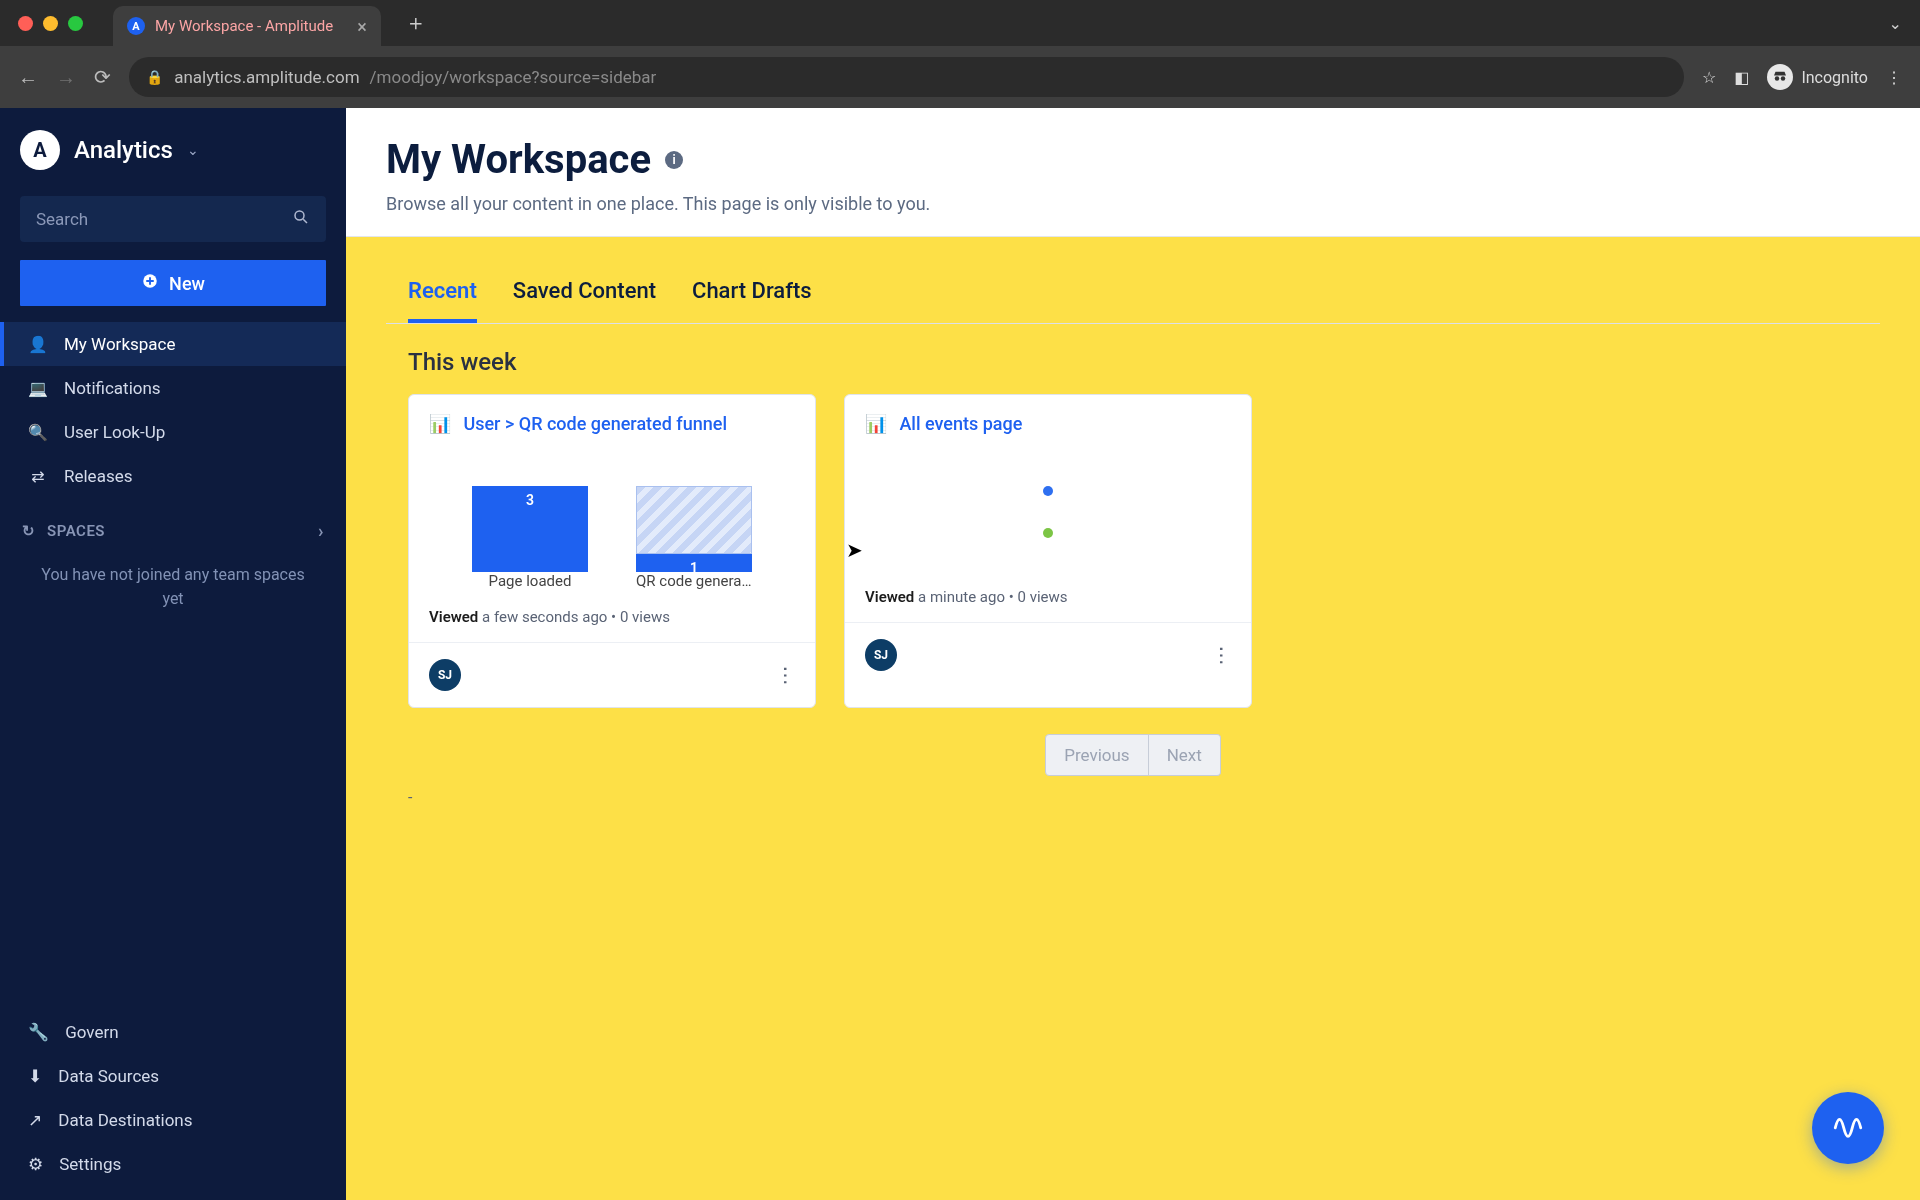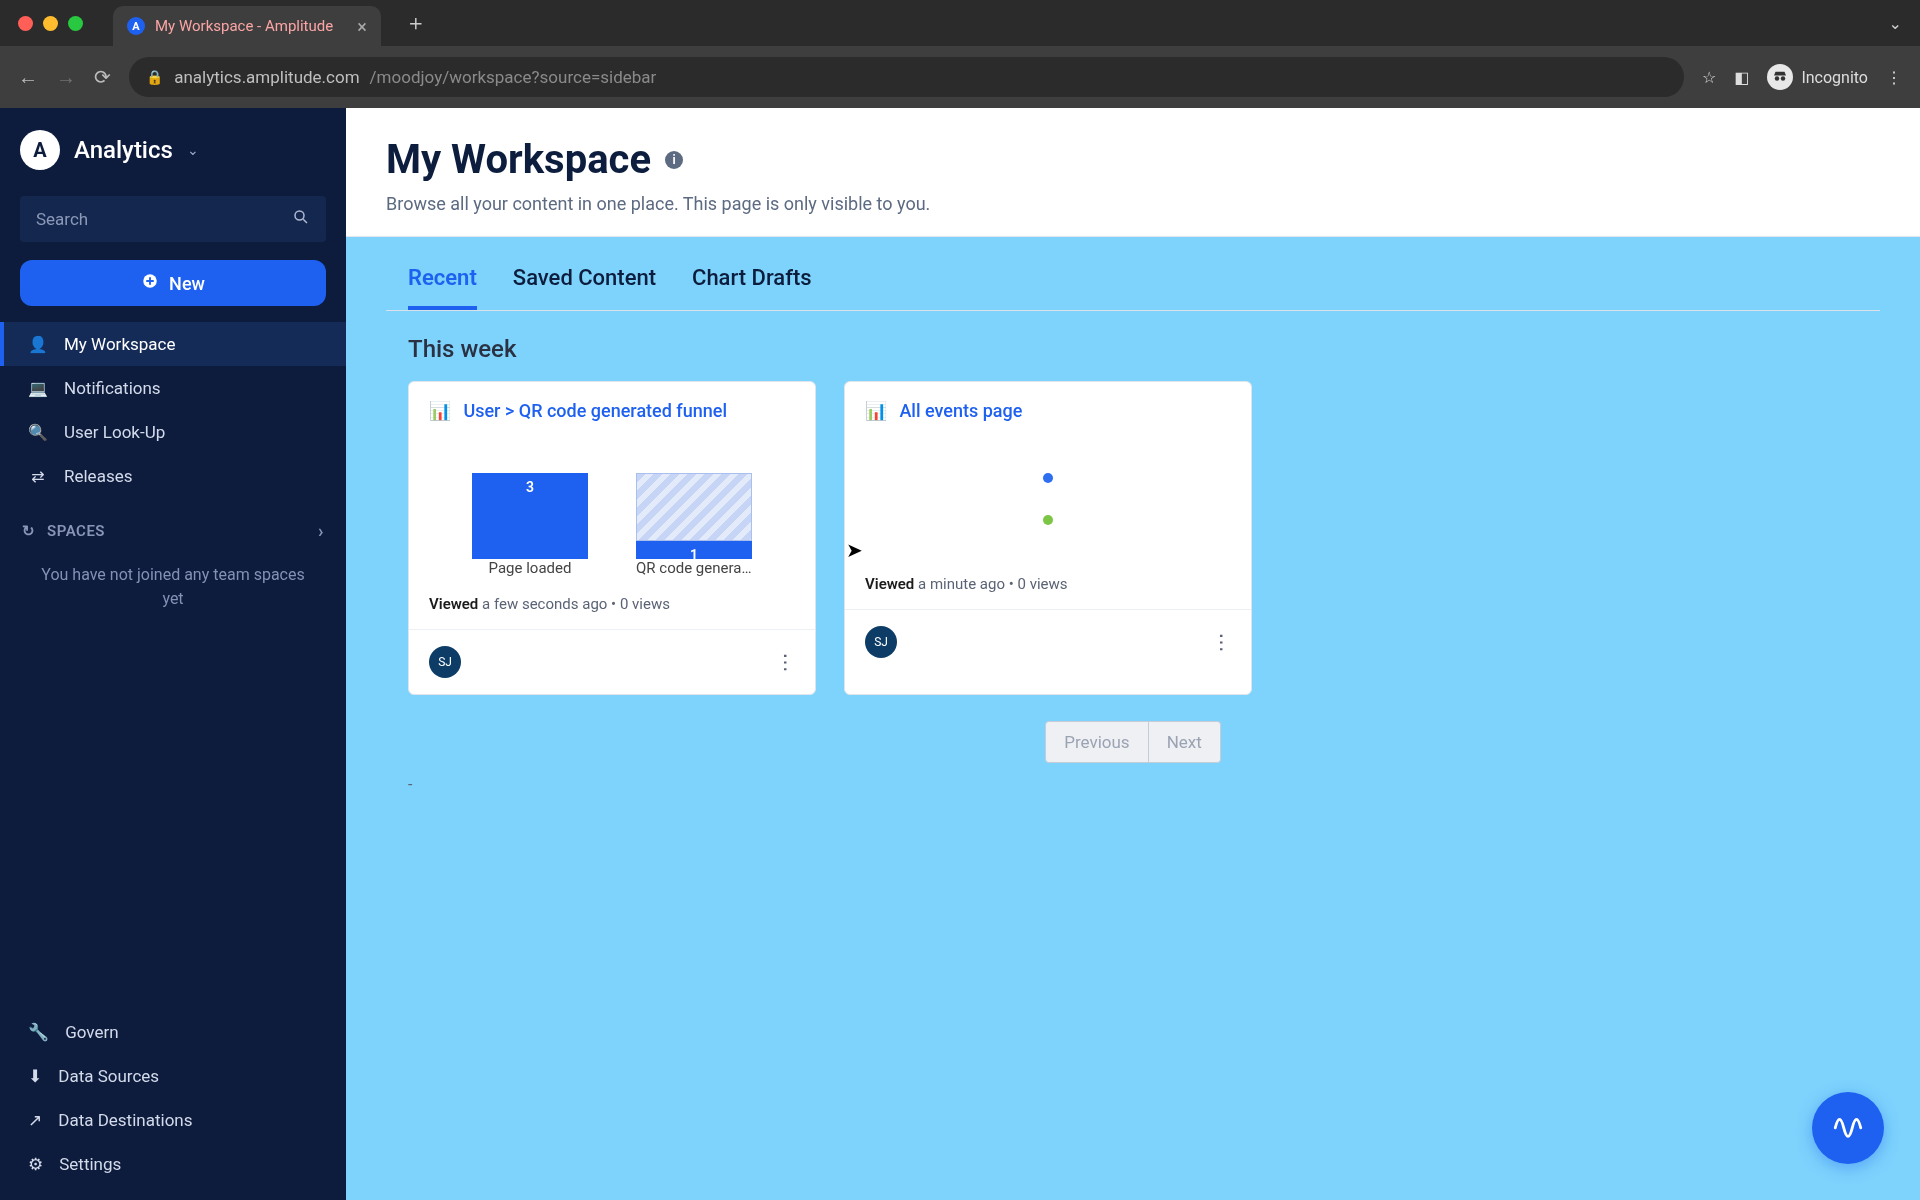--- a/index.html
+++ b/index.html
@@ -31,39 +31,39 @@
 .app { display:flex; height: calc(1200px - 108px); }
 .sidebar { width: 346px; background:#0d1b3d; color:#fff; display:flex; flex-direction:column;}
 .sb-header { display:flex; align-items:center; gap:14px; padding:22px 20px;}
 .sb-logo { width:40px;height:40px;border-radius:50%;background:#fff;display:flex;align-items:center;justify-content:center;color:#0d1b3d;font-weight:bold;font-size:20px;}
 .sb-title { font-size:24px;font-weight:500;}
 .sb-chev { color:#9aa6c4;font-size:14px;}
 .sb-search { margin:4px 20px 14px; background:#14284f; border-radius:4px; padding:12px 16px; display:flex;align-items:center;justify-content:space-between;}
 .sb-search input { background:transparent;border:none;outline:none;color:#fff;font-size:17px;flex:1;}
 .sb-search input::placeholder { color:#8b98b8;}
 .sb-search .sicn { color:#b0b9d1;}
-.sb-new { margin:4px 20px 16px; background:#1e61f0; border-radius:12px; padding:12px; text-align:center; color:#fff; font-size:18px; font-weight:500; cursor:pointer; display:flex;align-items:center;justify-content:center;gap:10px;}
+.sb-new { margin:4px 20px 16px; background:#1e61f0; border-radius:1px; padding:12px; text-align:center; color:#fff; font-size:18px; font-weight:500; cursor:pointer; display:flex;align-items:center;justify-content:center;gap:10px;}
 .sb-nav { list-style:none;}
 .sb-nav li { display:flex;align-items:center;gap:16px;padding:12px 28px;font-size:17px;color:#d3daea;cursor:pointer;}
 .sb-nav li.active { background:#142a57; border-left:4px solid #1e61f0; padding-left:24px; color:#fff;}
 .sb-nav .nicn { width:20px;text-align:center;font-size:16px;}
 .sb-spaces-hdr { display:flex;align-items:center;gap:12px;padding:22px 22px 12px;color:#8895b5;font-size:15px;letter-spacing:0.5px;font-weight:600;}
 .sb-spaces-hdr .chev { margin-left:auto;font-size:18px;}
 .sb-spaces-empty { color:#8292b5; text-align:center; font-size:16px; padding:10px 40px; line-height:1.5;}
 .sb-bottom { margin-top:auto; list-style:none; padding-bottom:14px;}
 .sb-bottom li { display:flex;align-items:center;gap:16px;padding:12px 28px;font-size:17px;color:#d3daea;cursor:pointer;}
 
 
 .main { flex:1; background:#fff; display:flex; flex-direction:column; position:relative;}
 .page-hdr { padding:28px 40px 22px; border-bottom:1px solid #e3e6ec;}
 .page-title-row { display:flex;align-items:center;gap:14px;}
 .page-title { font-size:40px; font-weight:700; color:#0c1d3e;}
 .info-icn { width:18px;height:18px;border-radius:50%;background:#5c6a82;color:#fff;font-size:12px;display:flex;align-items:center;justify-content:center;font-weight:bold;}
 .page-sub { font-size:18px;color:#5c6a82;margin-top:10px;}
-.content { flex:1; background:#7dd3fc; padding:4px 40px 40px; overflow:auto;}
+.content { flex:1; background:#fde047; padding:17px 40px 40px; overflow:auto;}
 .tabs-row { display:flex; gap:36px; border-bottom:1px solid #dce0e8; padding:18px 22px 0; margin-top:6px;}
 .tab-item { font-size:22px; color:#0c1d3e; padding-bottom:16px; cursor:pointer; font-weight:500;}
 .tab-item.active { color:#1e61f0; border-bottom:4px solid #1e61f0; font-weight:600;}
 .section-title { font-size:24px; font-weight:500; color:#2a3142; padding:24px 22px 18px;}
 .cards { display:flex; gap:28px; padding:0 22px;}
 .card { width:408px; background:#fff; border:1px solid #e0e4ec; border-radius:6px; overflow:hidden;}
 .card-head { display:flex;align-items:center;gap:12px;padding:18px 20px;}
 .chart-icn { font-size:18px;color:#333;}
 .card-title { color:#1e61f0; font-size:18px; font-weight:500;}
 .card-body { padding:8px 18px 14px; }
@@ -74,21 +74,21 @@
 .bar.h1 { height:18px;}
 .bar-hatch { width:116px; height:68px; background:repeating-linear-gradient(135deg,#c6d5f5,#c6d5f5 6px,#e3ebfb 6px,#e3ebfb 12px); border:1px solid #a9c0ef;}
 .bar-label { font-size:15px;color:#444;white-space:nowrap;overflow:hidden;text-overflow:ellipsis;max-width:116px;}
 .dots-chart { height:110px; position:relative;}
 .dot { width:10px;height:10px;border-radius:50%;position:absolute;left:50%;transform:translateX(-50%);}
 .dot.blue { background:#2e6ff0; top:26px;}
 .dot.green { background:#7cc545; top:68px;}
 .card-meta { padding:4px 20px 16px; font-size:15px; color:#5a6375;}
 .card-meta b { color:#1c1c1c; font-weight:600;}
 .card-foot { display:flex;align-items:center;justify-content:space-between;padding:16px 20px;border-top:1px solid #eceff4;}
-.avatar { width:32px;height:32px;border-radius:50%;background:#0d3d66;color:#fff;font-size:12px;display:flex;align-items:center;justify-content:center;font-weight:400;}
+.avatar { width:32px;height:32px;border-radius:50%;background:#0d3d66;color:#fff;font-size:12px;display:flex;align-items:center;justify-content:center;font-weight:700;}
 .kebab { color:#5a6375;font-size:20px;cursor:pointer;letter-spacing:-1px;transform:rotate(90deg);}
 .pager { display:flex;justify-content:center;margin-top:26px;}
 .pg-btn { border:1px solid #c7cdd8;background:#eef0f4;color:#9ba3b3;padding:10px 18px;font-size:17px;cursor:not-allowed;}
 .pg-btn:first-child { border-radius:4px 0 0 4px;}
 .pg-btn:last-child { border-radius:0 4px 4px 0; border-left:none;}
 .dash { color:#5a6375; padding:12px 22px; font-size:16px;}
 .fab { position:absolute; right:36px; bottom:36px; width:72px;height:72px;border-radius:50%;background:#1e61f0;display:flex;align-items:center;justify-content:center;color:#fff;font-size:30px;box-shadow:0 4px 16px rgba(30,97,240,.4);cursor:pointer;}
 .cursor-ptr { position:absolute; left:500px; top:430px; font-size:20px; color:#000; pointer-events:none;}
 svg.icn { width:18px;height:18px;fill:currentColor;}
 </style>

